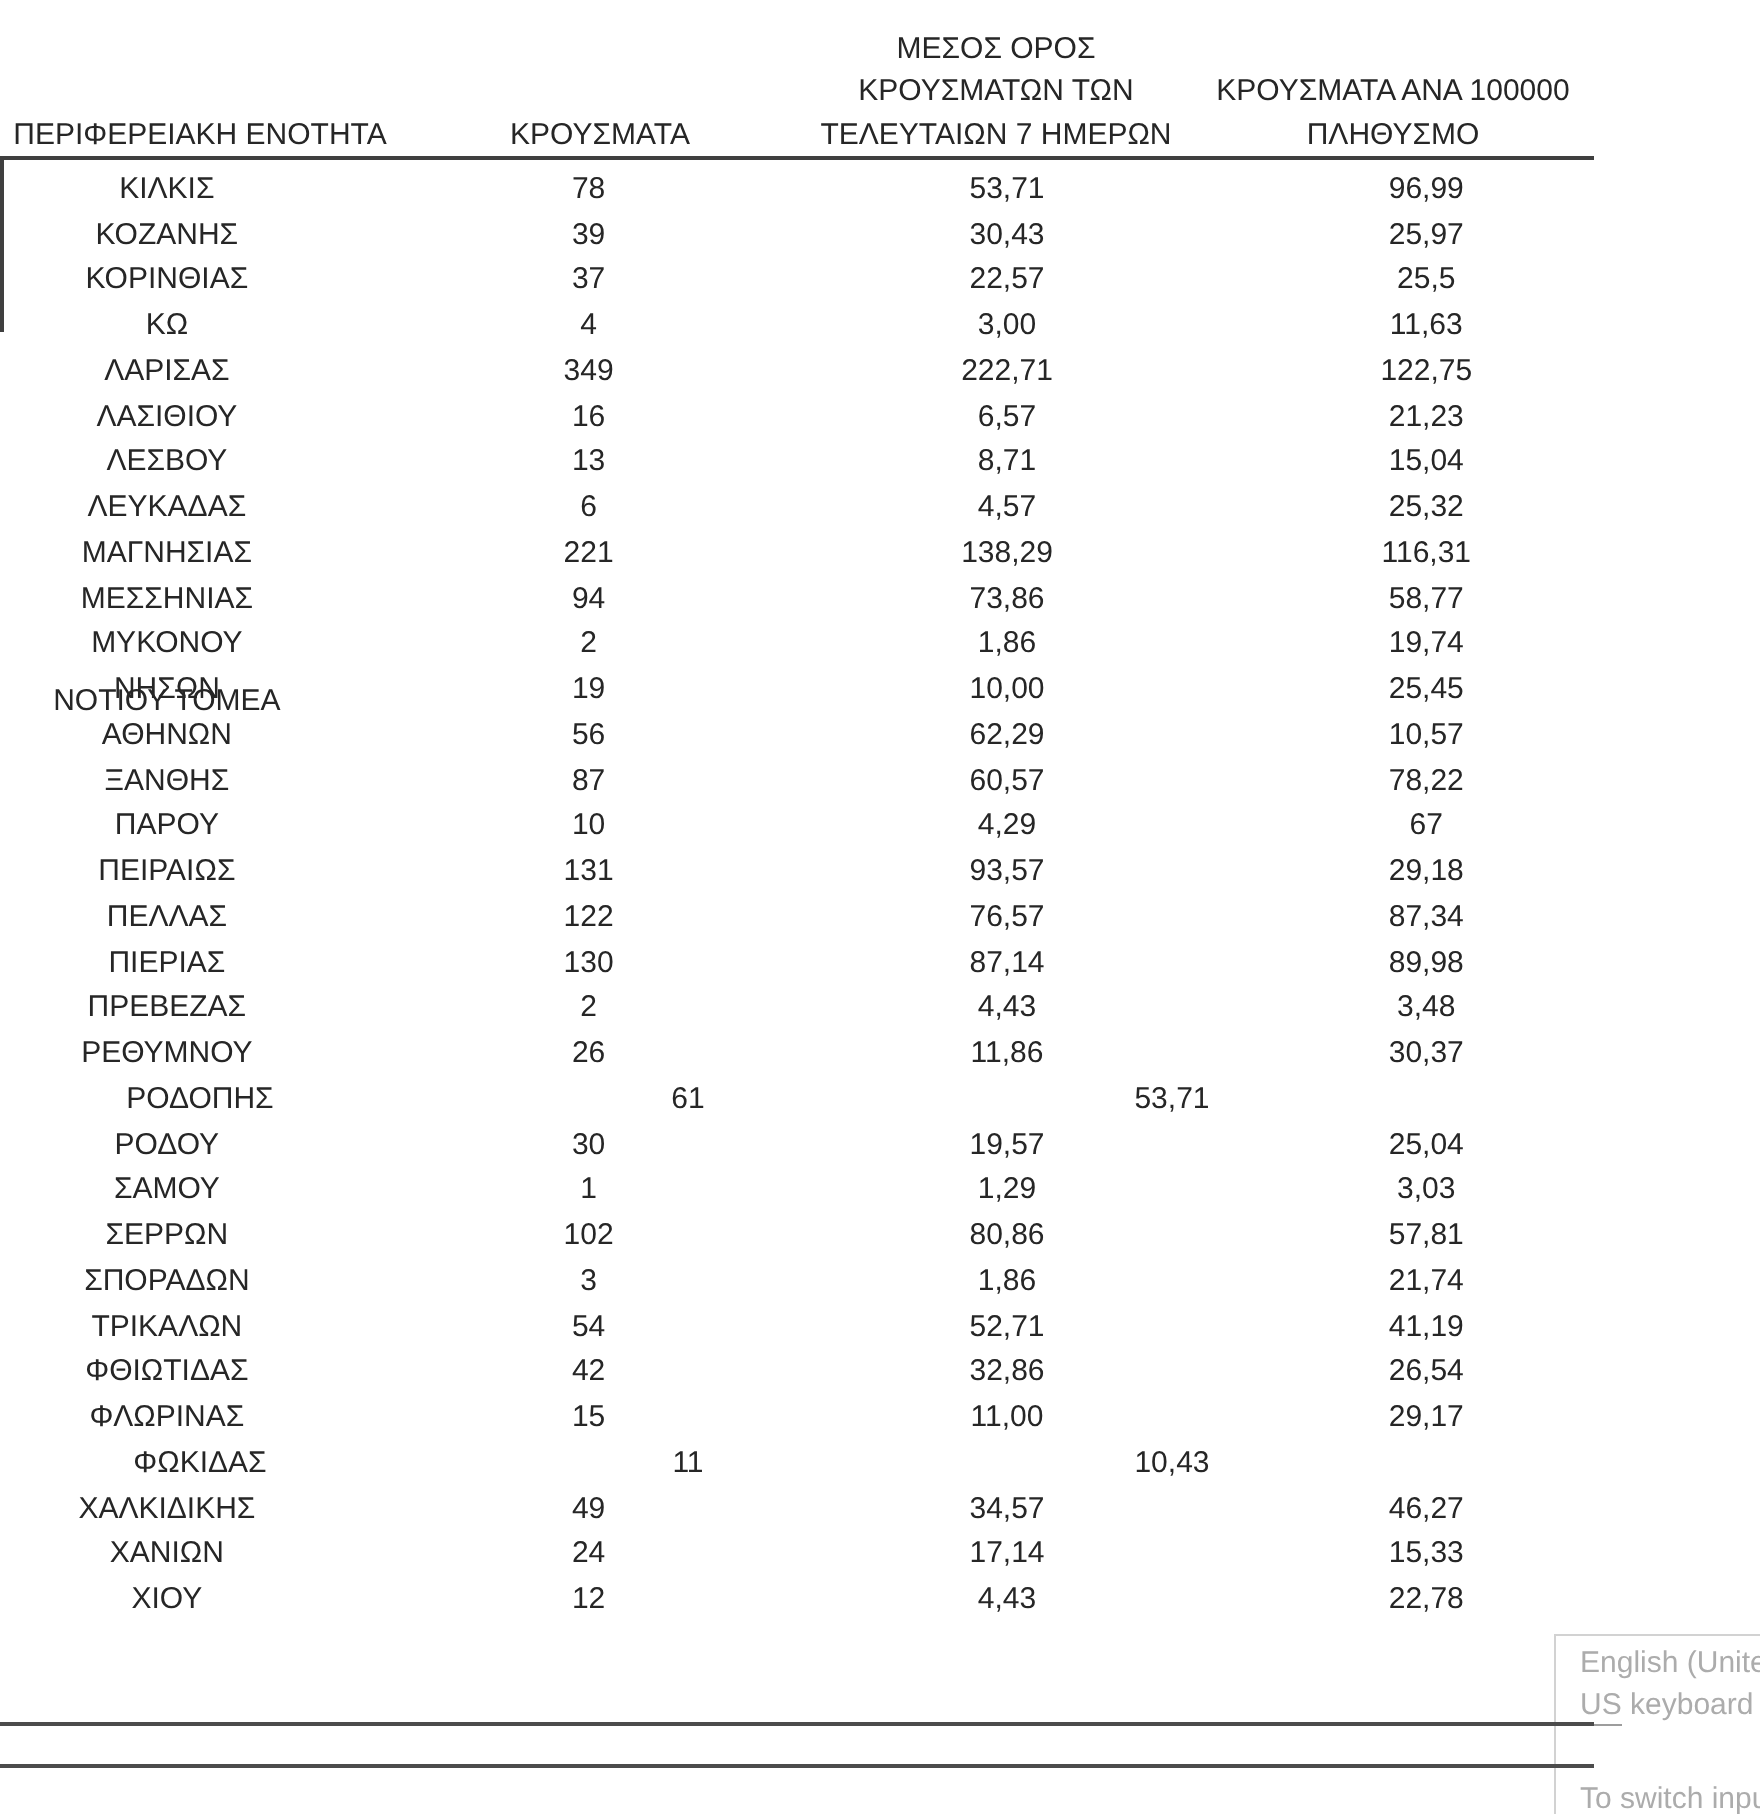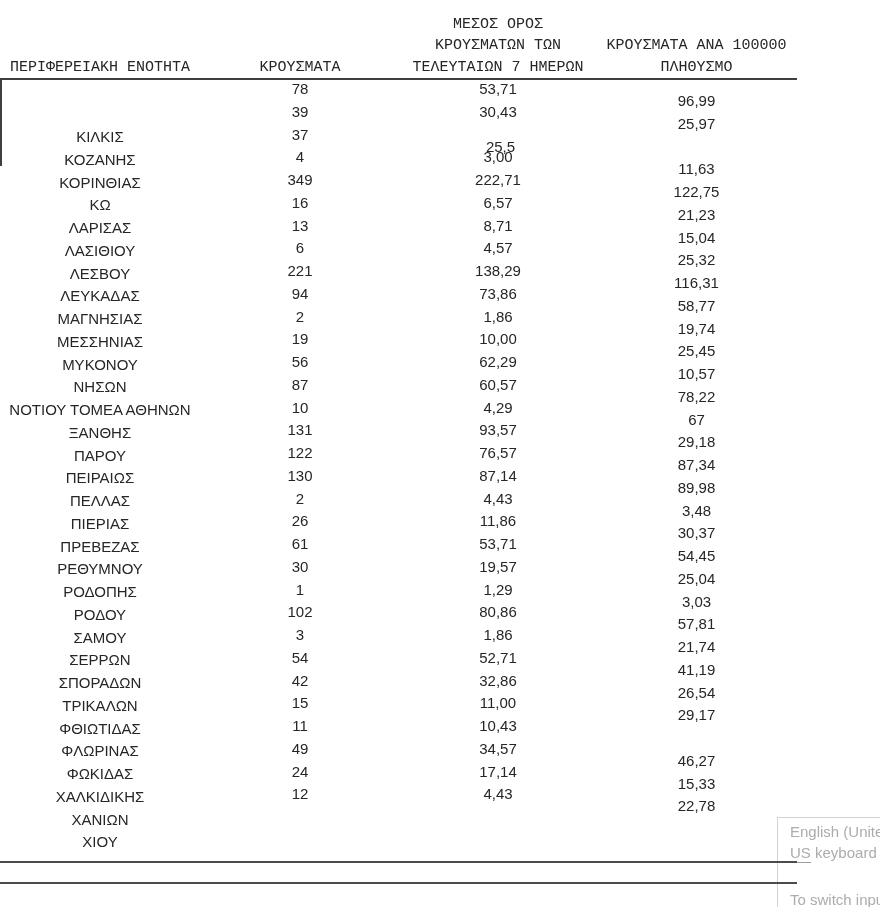--- a/index.html
+++ b/index.html
@@ -11,24 +11,24 @@
     overflow:hidden;
   }
   .covid-table { position:absolute; left:0; top:0; width:797px; }
   .thead {
     display:flex; align-items:flex-end;
     height:78px;
     border-bottom:2.5px solid #3f3f3f;
   }
   .th {
     text-align:center; font-size:15px; line-height:21.5px;
-    color:#262626; letter-spacing:0px;font-family:Liberation Mono, monospace;
-  }
-  .c1 { width:200px;margin-top:48px; } .c2 { width:200px; } .c3 { width:196px; } .c4 { width:201px;margin-top:12px; }
-  .tbody .tr { display:flex; height:22.75px; align-items:flex-start; }
+    color:#262626; letter-spacing:0px;
+  }
+  .c1 { width:200px; } .c2 { width:200px; } .c3 { width:196px; } .c4 { width:201px; }
+  .tbody .tr { display:flex; height:22.75px; align-items:flex-end;gap:44px; }
   .td { text-align:center; font-size:15px; color:#262626; }
   .bline { position:absolute; left:0; width:797px; height:2px; background:#4c4c4c; z-index:3; }
   .bline-1 { top:861px; }
   .bline-2 { top:882px; }
   .left-tick { position:absolute; left:0; top:80px; width:2px; height:86px; background:#3f3f3f; }
   .lang-flyout {
     position:absolute; left:777px; top:817px; width:120px; height:120px;
     background:#ffffff;
     border:1px solid #d2d2d2;
     box-sizing:border-box;
@@ -70,20 +70,21 @@
       </div>
       <div class="tr">
         <div class="td c1">ΚΟΖΑΝΗΣ</div>
         <div class="td c2">39</div>
         <div class="td c3">30,43</div>
         <div class="td c4">25,97</div>
       </div>
       <div class="tr">
         <div class="td c1">ΚΟΡΙΝΘΙΑΣ</div>
         <div class="td c2">37</div>
+        <div class="td c3">22,57</div>
         <div class="td c4">25,5</div>
       </div>
       <div class="tr">
         <div class="td c1">ΚΩ</div>
         <div class="td c2">4</div>
         <div class="td c3">3,00</div>
         <div class="td c4">11,63</div>
       </div>
       <div class="tr">
         <div class="td c1">ΛΑΡΙΣΑΣ</div>
@@ -178,21 +179,20 @@
       <div class="tr">
         <div class="td c1">ΡΕΘΥΜΝΟΥ</div>
         <div class="td c2">26</div>
         <div class="td c3">11,86</div>
         <div class="td c4">30,37</div>
       </div>
       <div class="tr">
         <div class="td c1">ΡΟΔΟΠΗΣ</div>
         <div class="td c2">61</div>
         <div class="td c3">53,71</div>
-        <div class="td c4">54,45</div>
       </div>
       <div class="tr">
         <div class="td c1">ΡΟΔΟΥ</div>
         <div class="td c2">30</div>
         <div class="td c3">19,57</div>
         <div class="td c4">25,04</div>
       </div>
       <div class="tr">
         <div class="td c1">ΣΑΜΟΥ</div>
         <div class="td c2">1</div>

